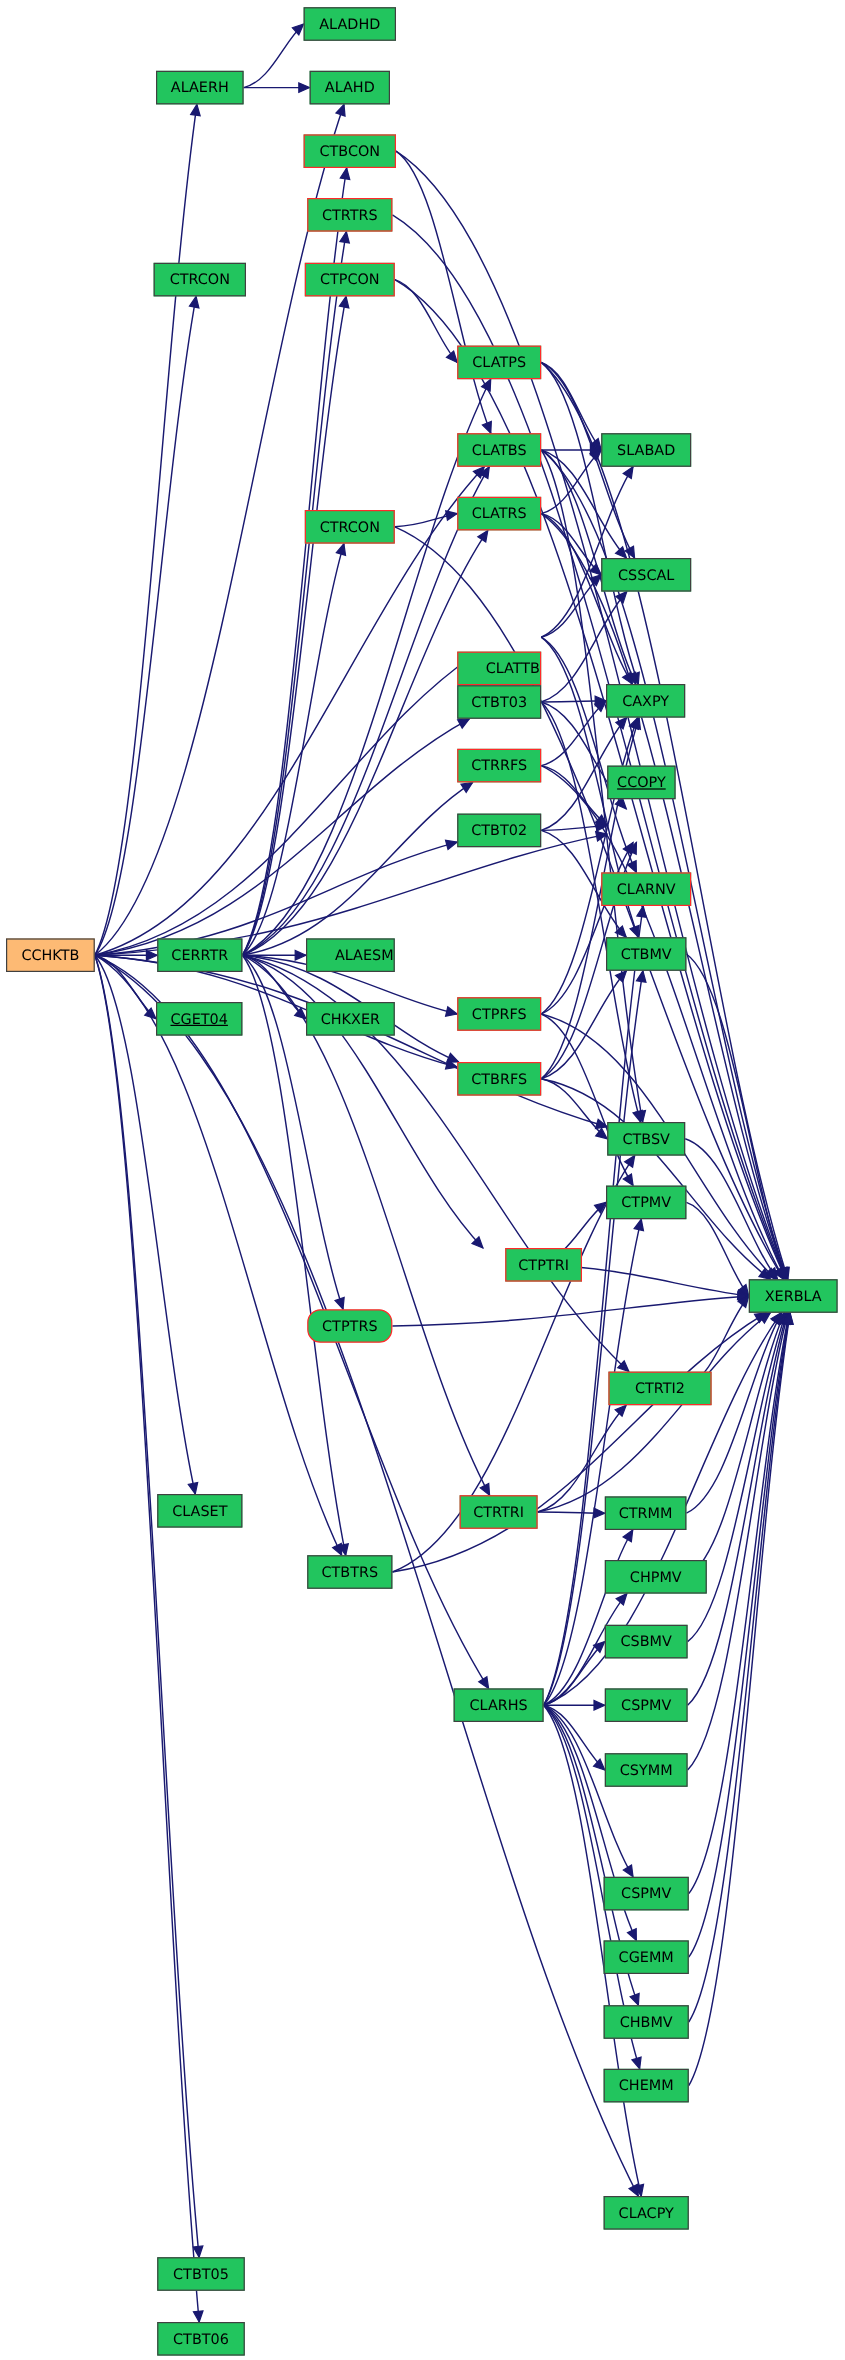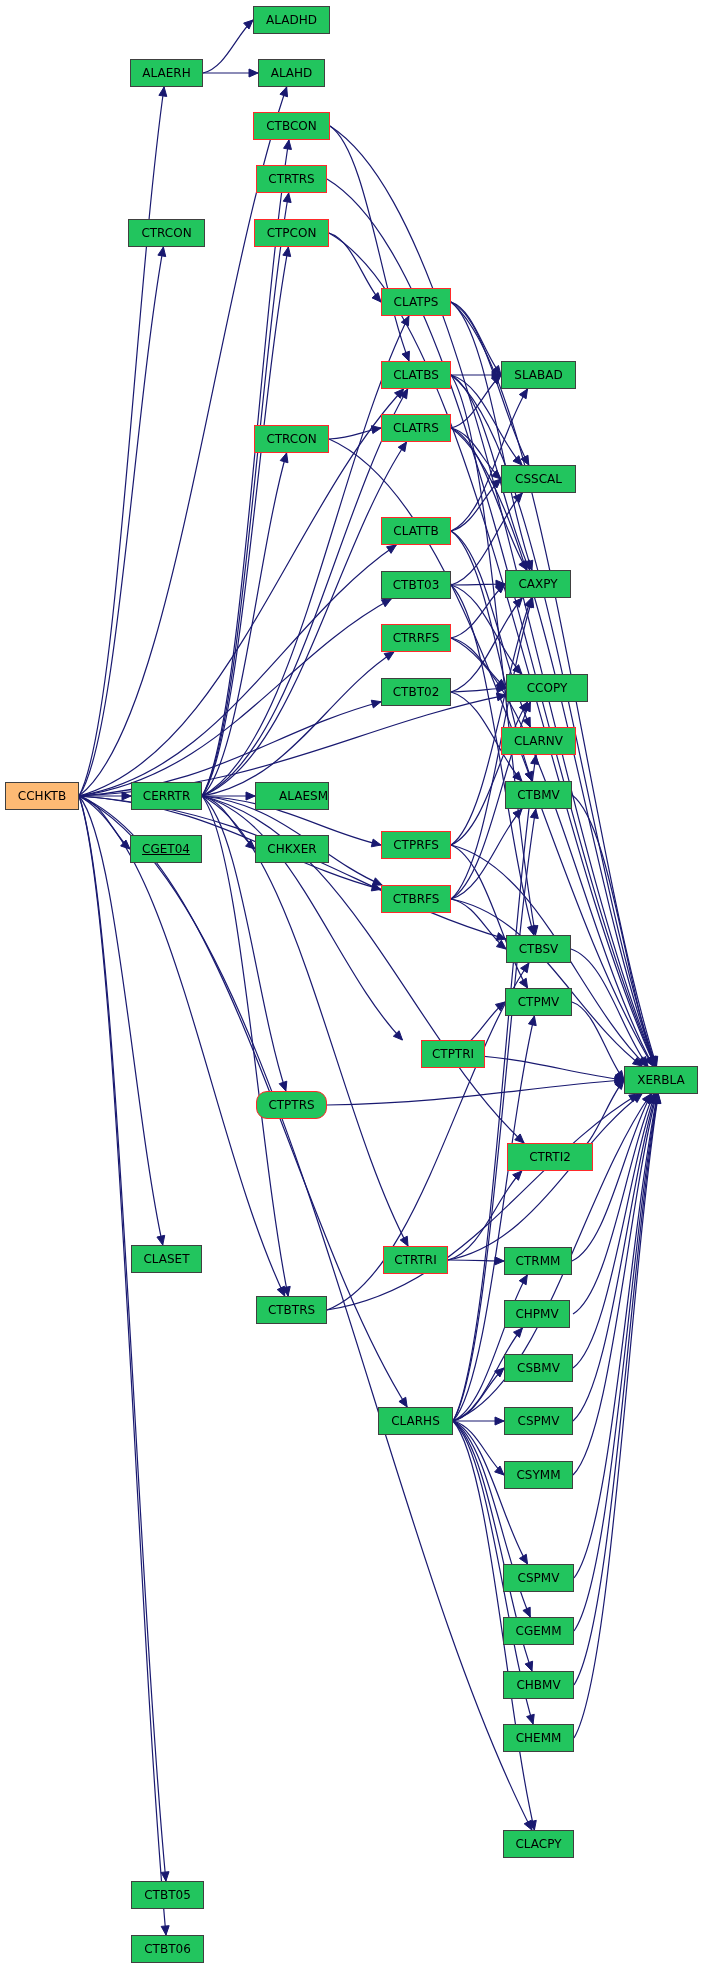--- a/index.html
+++ b/index.html
@@ -287,36 +287,36 @@
     </div>
     <div class="node red" style="left: 381px; top: 414px; width: 70px; height: 28px;">
       <span>CLATRS</span>
     </div>
     <div class="node red" style="left: 254px; top: 425px; width: 75px; height: 28px;">
       <span>CTRCON</span>
     </div>
     <div class="node" style="left: 501px; top: 465px; width: 75px; height: 28px;">
       <span>CSSCAL</span>
     </div>
-    <div class="node red" style="left: 381px; top: 517px; width: 70px; height: 28px;">
+    <div class="node red" style="left: 381px; top: 543px; width: 70px; height: 28px; justify-content: flex-end;">
       <span>CLATTB</span>
     </div>
     <div class="node" style="left: 381px; top: 571px; width: 70px; height: 28px;">
       <span>CTBT03</span>
     </div>
     <div class="node" style="left: 505px; top: 570px; width: 66px; height: 28px;">
       <span>CAXPY</span>
     </div>
     <div class="node red" style="left: 381px; top: 624px; width: 70px; height: 28px;">
       <span>CTRRFS</span>
     </div>
     <div class="node" style="left: 381px; top: 678px; width: 70px; height: 28px;">
       <span>CTBT02</span>
     </div>
-    <div class="node" style="left: 506px; top: 674px; width: 82px; height: 28px;">
+    <div class="node" style="left: 506px; top: 638px; width: 57px; height: 28px; text-decoration: underline;">
       <span>CCOPY</span>
     </div>
     <div class="node red" style="left: 501px; top: 727px; width: 75px; height: 28px;">
       <span>CLARNV</span>
     </div>
     <div class="node" style="left: 131px; top: 782px; width: 71px; height: 28px;">
       <span>CERRTR</span>
     </div>
     <div class="node" style="left: 255px; top: 782px; width: 74px; height: 28px; justify-content: flex-end;">
       <span>ALAESM</span>
@@ -359,21 +359,21 @@
     </div>
     <div class="node red" style="left: 383px; top: 1246px; width: 65px; height: 28px;">
       <span>CTRTRI</span>
     </div>
     <div class="node" style="left: 504px; top: 1247px; width: 68px; height: 28px;">
       <span>CTRMM</span>
     </div>
     <div class="node" style="left: 256px; top: 1296px; width: 71px; height: 28px;">
       <span>CTBTRS</span>
     </div>
-    <div class="node" style="left: 504px; top: 1300px; width: 66px; height: 28px;">
+    <div class="node" style="left: 504px; top: 1300px; width: 85px; height: 28px;">
       <span>CHPMV</span>
     </div>
     <div class="node" style="left: 504px; top: 1354px; width: 69px; height: 28px;">
       <span>CSBMV</span>
     </div>
     <div class="node" style="left: 378px; top: 1407px; width: 75px; height: 28px;">
       <span>CLARHS</span>
     </div>
     <div class="node" style="left: 504px; top: 1407px; width: 69px; height: 28px;">
       <span>CSPMV</span>

